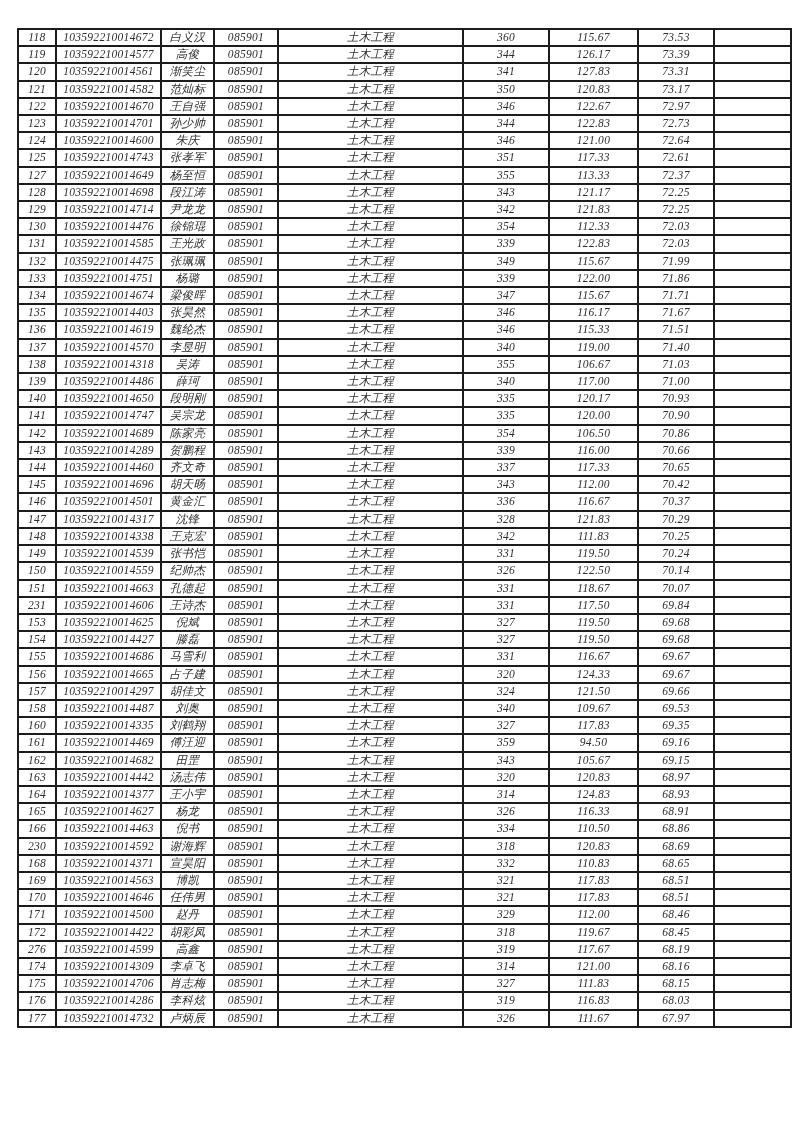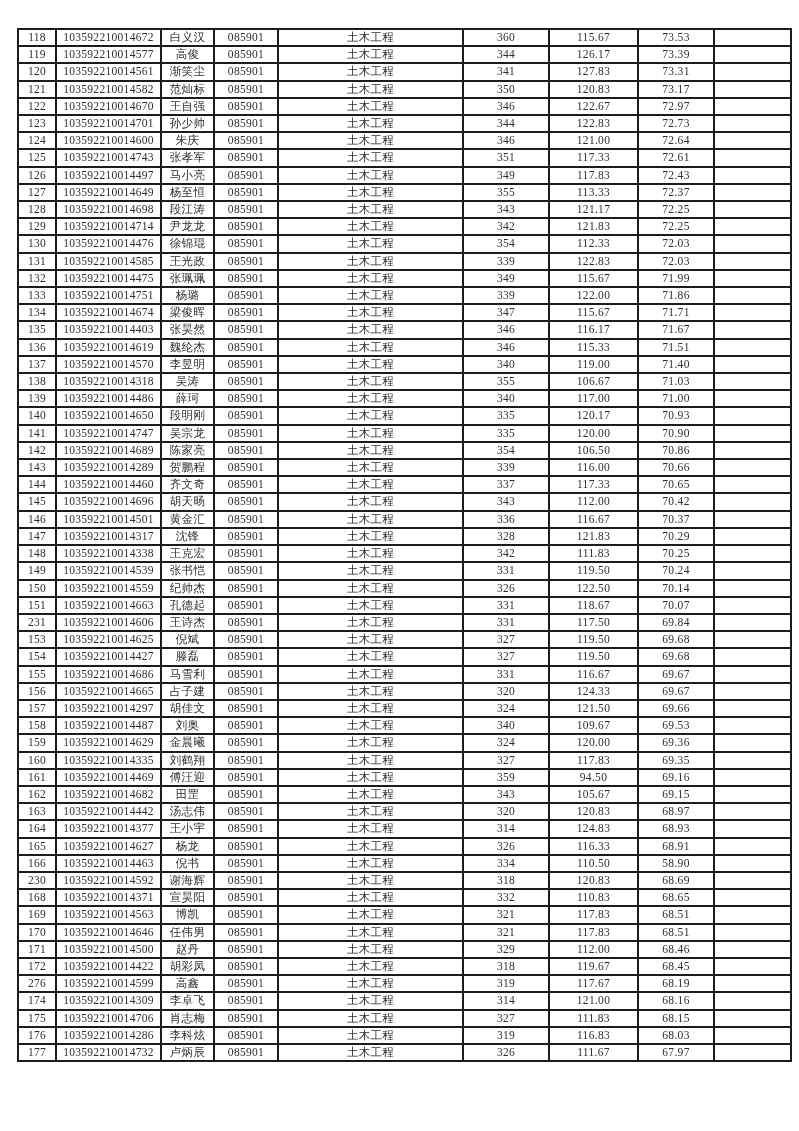--- a/index.html
+++ b/index.html
@@ -16,20 +16,21 @@
   }
   .sheet {
     position: absolute;
     left: 17px;
     top: 28px;
   }
   table.score-table {
     border-collapse: collapse;
     table-layout: fixed;
     width: 773px;
+    font-style: italic;
   }
   table.score-table td {
     border: 2px solid #1c1c1c;
     height: 15.2px;
     line-height: 15.2px;
     padding: 0;
     text-align: center;
     vertical-align: middle;
     font-size: 11.5px;
     letter-spacing: 0.3px;
@@ -153,31 +154,20 @@
           <td class="col-1">103592210014743</td>
           <td class="col-2">张孝军</td>
           <td class="col-3">085901</td>
           <td class="col-4">土木工程</td>
           <td class="col-5">351</td>
           <td class="col-6">117.33</td>
           <td class="col-7">72.61</td>
           <td class="col-8"></td>
         </tr>
         <tr>
-          <td class="col-0">126</td>
-          <td class="col-1">103592210014497</td>
-          <td class="col-2">马小亮</td>
-          <td class="col-3">085901</td>
-          <td class="col-4">土木工程</td>
-          <td class="col-5">349</td>
-          <td class="col-6">117.83</td>
-          <td class="col-7">72.43</td>
-          <td class="col-8"></td>
-        </tr>
-        <tr>
           <td class="col-0">127</td>
           <td class="col-1">103592210014649</td>
           <td class="col-2">杨至恒</td>
           <td class="col-3">085901</td>
           <td class="col-4">土木工程</td>
           <td class="col-5">355</td>
           <td class="col-6">113.33</td>
           <td class="col-7">72.37</td>
           <td class="col-8"></td>
         </tr>
@@ -516,31 +506,20 @@
           <td class="col-1">103592210014487</td>
           <td class="col-2">刘奥</td>
           <td class="col-3">085901</td>
           <td class="col-4">土木工程</td>
           <td class="col-5">340</td>
           <td class="col-6">109.67</td>
           <td class="col-7">69.53</td>
           <td class="col-8"></td>
         </tr>
         <tr>
-          <td class="col-0">159</td>
-          <td class="col-1">103592210014629</td>
-          <td class="col-2">金晨曦</td>
-          <td class="col-3">085901</td>
-          <td class="col-4">土木工程</td>
-          <td class="col-5">324</td>
-          <td class="col-6">120.00</td>
-          <td class="col-7">69.36</td>
-          <td class="col-8"></td>
-        </tr>
-        <tr>
           <td class="col-0">160</td>
           <td class="col-1">103592210014335</td>
           <td class="col-2">刘鹤翔</td>
           <td class="col-3">085901</td>
           <td class="col-4">土木工程</td>
           <td class="col-5">327</td>
           <td class="col-6">117.83</td>
           <td class="col-7">69.35</td>
           <td class="col-8"></td>
         </tr>
@@ -600,21 +579,21 @@
           <td class="col-8"></td>
         </tr>
         <tr>
           <td class="col-0">166</td>
           <td class="col-1">103592210014463</td>
           <td class="col-2">倪书</td>
           <td class="col-3">085901</td>
           <td class="col-4">土木工程</td>
           <td class="col-5">334</td>
           <td class="col-6">110.50</td>
-          <td class="col-7">58.90</td>
+          <td class="col-7">68.86</td>
           <td class="col-8"></td>
         </tr>
         <tr>
           <td class="col-0">230</td>
           <td class="col-1">103592210014592</td>
           <td class="col-2">谢海辉</td>
           <td class="col-3">085901</td>
           <td class="col-4">土木工程</td>
           <td class="col-5">318</td>
           <td class="col-6">120.83</td>

